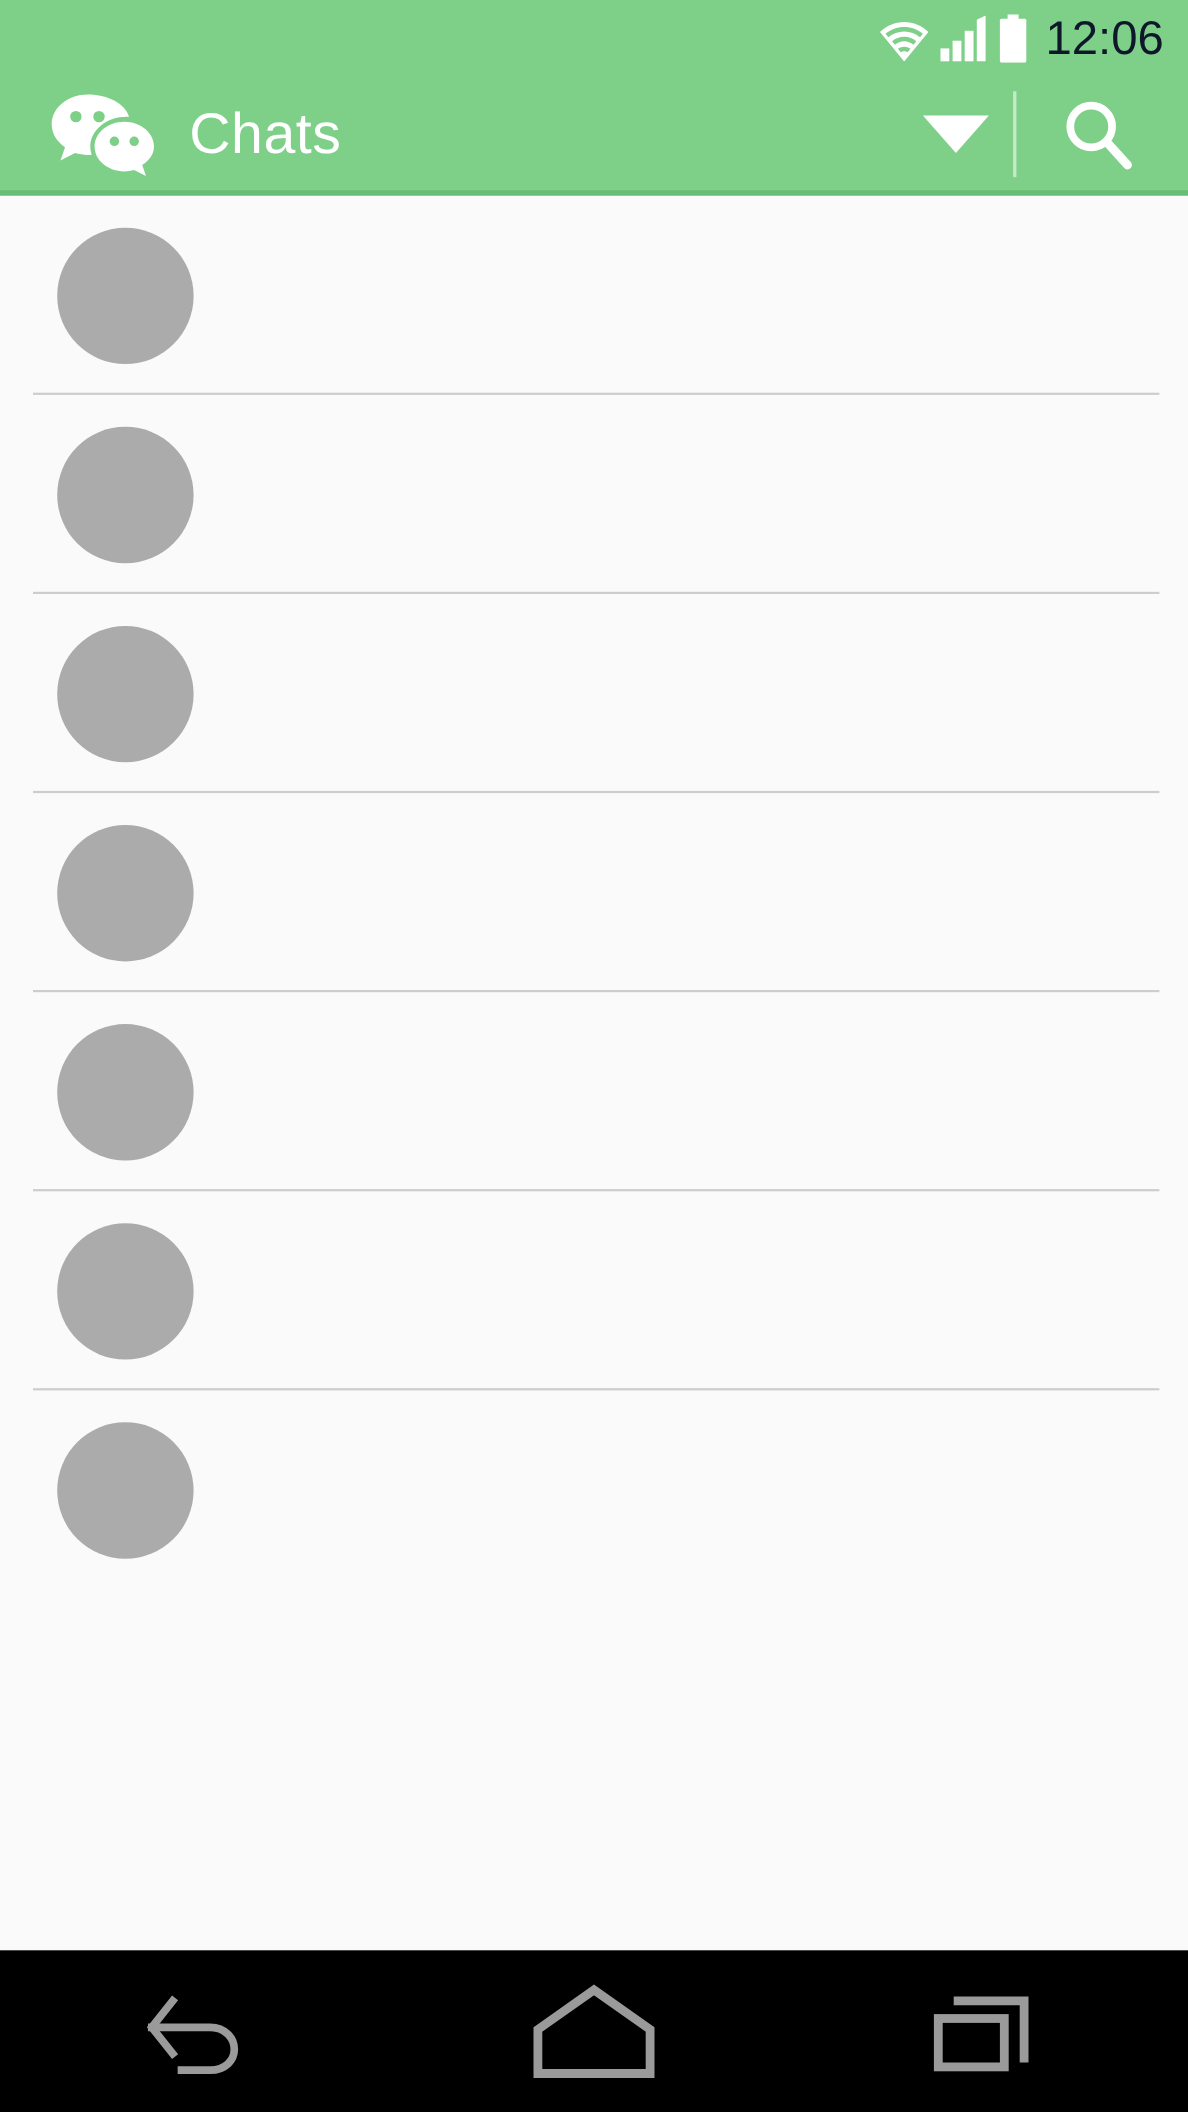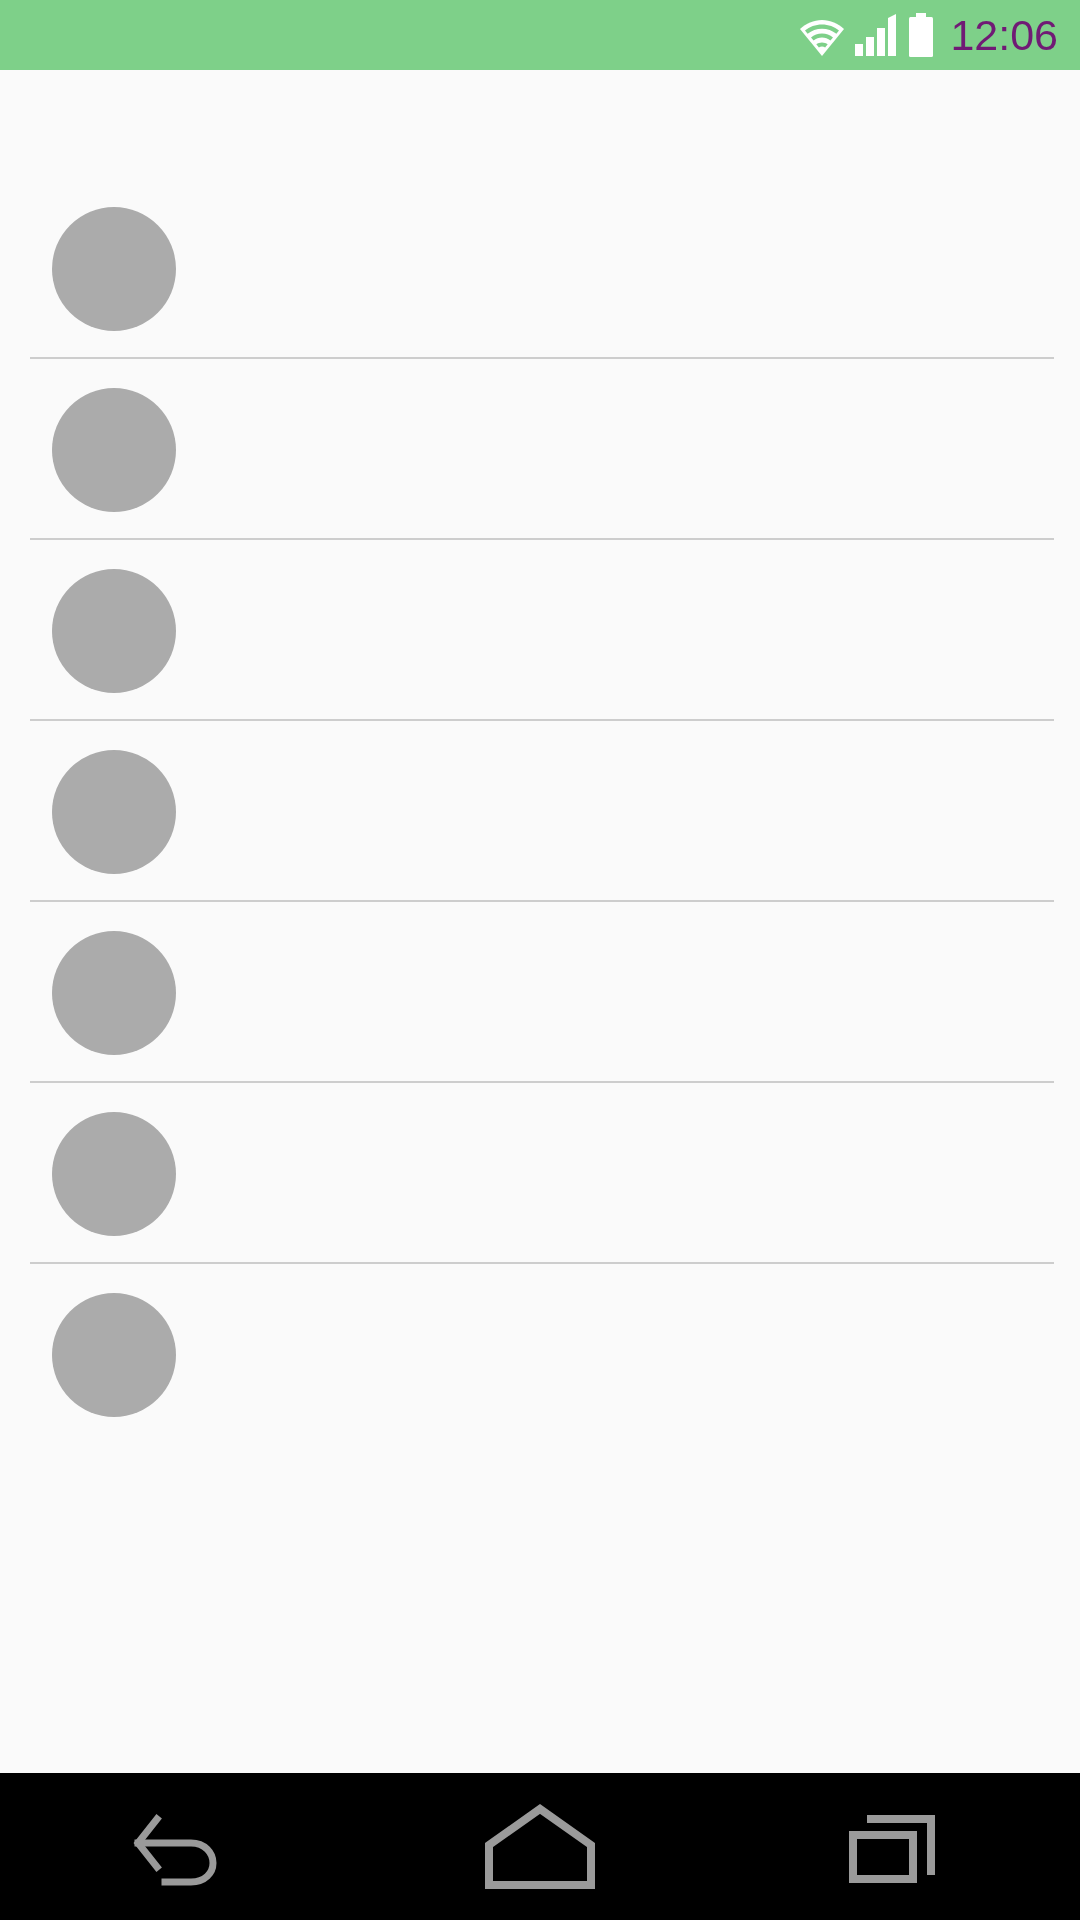--- a/index.html
+++ b/index.html
@@ -14,21 +14,21 @@
   
   .status-bar{
     position:absolute; top:0; left:0; width:1080px; height:70px;
     background:#7ED089;
     display:flex; align-items:center; justify-content:flex-end;
     padding-right:22px;
   }
   .status-icons{ display:flex; align-items:center; gap:6px; }
   .sb-ico{ display:block; }
   .status-time{
-    color:#701a75; font-size:43px; line-height:43px;
+    color:#0f172a; font-size:43px; line-height:43px;
     font-weight:400; letter-spacing:0px; margin-left:14px;
     font-family:"Liberation Sans", sans-serif;
   }
 
   
   .toolbar{
     position:absolute; top:70px; left:0; width:1080px; height:108px;
     background:#7ED089;
     border-bottom:5px solid #67BD73;
     display:flex; align-items:center;
@@ -123,20 +123,48 @@
 
       <svg class="sb-ico" width="30" height="44" viewBox="0 0 30 44">
         <rect x="10" y="0" width="10" height="5" fill="#FFFFFF"></rect>
         <rect x="3" y="4" width="24" height="40" rx="1.5" fill="#FFFFFF"></rect>
       </svg>
 
     </div>
     <div class="status-time">12:06</div>
   </div>
 
+  <div class="toolbar">
+
+    <svg class="wechat-logo" viewBox="0 0 96 80">
+      <path fill="#FFFFFF" d="M36 4 C17.8 4 3 16.1 3 31 C3 39.4 7.7 46.9 15.1 51.8 L11 64 L24.2 57.2 C27.9 58.2 31.9 58.8 36 58.8 C37.1 58.8 38.2 58.7 39.3 58.6 C38.5 56.3 38.1 53.9 38.1 51.4 C38.1 36.3 52.9 24.1 71.2 24.1 C71.9 24.1 72.6 24.2 73.3 24.2 C70 12.6 54.4 4 36 4 Z"></path>
+      <circle cx="25" cy="24" r="5.2" fill="#7ED089"></circle>
+      <circle cx="46" cy="24" r="5.2" fill="#7ED089"></circle>
+      <path fill="#FFFFFF" d="M96 51.2 C96 38.7 83.9 28.6 69 28.6 C54.1 28.6 42 38.7 42 51.2 C42 63.7 54.1 73.8 69 73.8 C72.1 73.8 75.1 73.3 77.9 72.5 L88.7 78 L85.3 68 C91.8 63.9 96 58 96 51.2 Z"></path>
+      <circle cx="60" cy="46.5" r="4.3" fill="#7ED089"></circle>
+      <circle cx="78" cy="46.5" r="4.3" fill="#7ED089"></circle>
+    </svg>
+
+    <div class="toolbar-title">Chats</div>
+
+    <div class="toolbar-spacer"></div>
+
+    <div class="caret-btn">
+      <span class="caret"></span>
+    </div>
+
+    <div class="tb-divider"></div>
+
+    <div class="search-btn">
+      <svg width="70" height="70" viewBox="0 0 70 70">
+        <circle cx="29" cy="28" r="19" fill="none" stroke="#FFFFFF" stroke-width="7"></circle>
+        <line x1="43" y1="42" x2="62" y2="63" stroke="#FFFFFF" stroke-width="8" stroke-linecap="round"></line>
+      </svg>
+    </div>
+  </div>
 
   <div class="chat-list">
 
     <div class="chat-row">
       <div class="avatar"></div>
       <div class="row-text">
         <div class="row-title"></div>
         <div class="row-sub"></div>
       </div>
       <div class="row-meta"></div>

